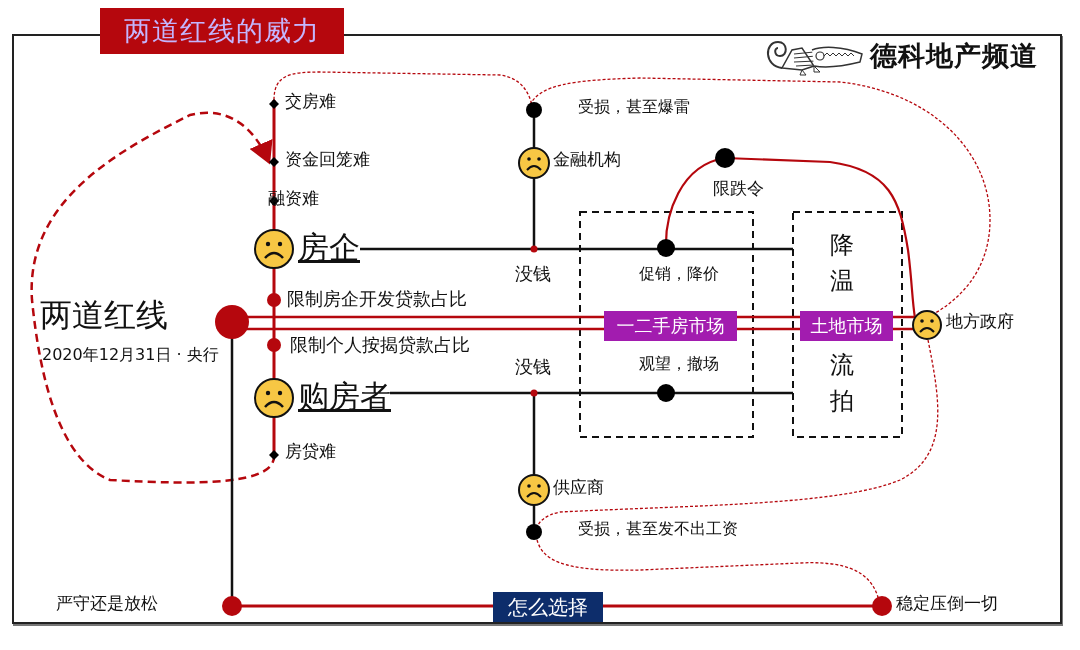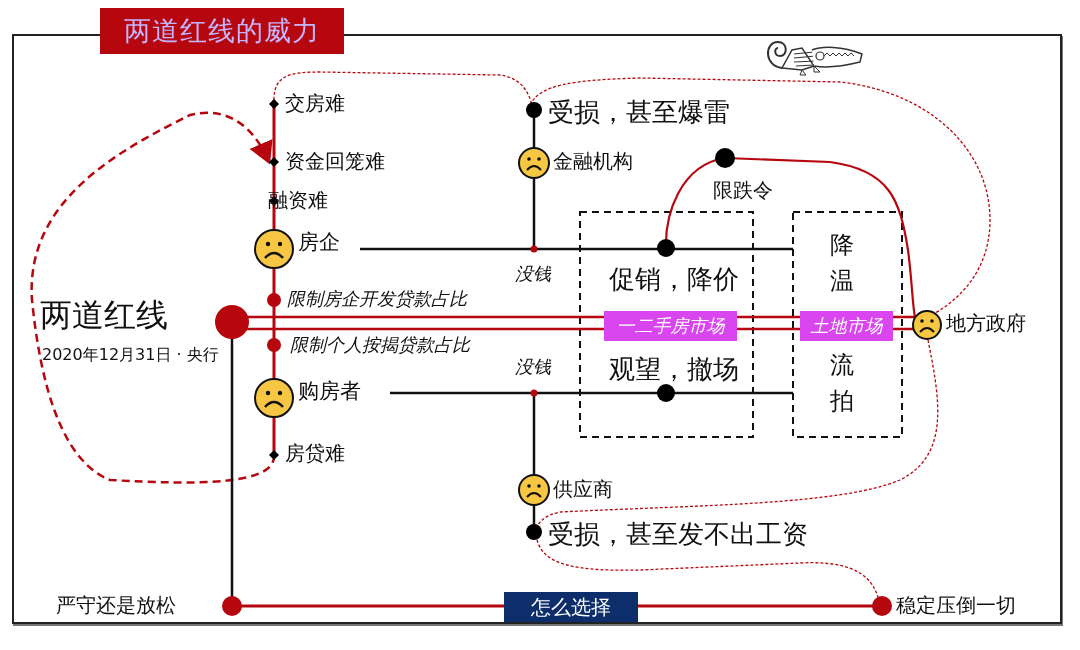--- a/index.html
+++ b/index.html
@@ -3,28 +3,28 @@
 <meta charset="utf-8">
 <style>
   html,body{margin:0;padding:0;background:#fff;}
   body{width:1080px;height:650px;position:relative;overflow:hidden;font-family:"DejaVu Sans","Liberation Sans",sans-serif;color:#111;}
   #frame{position:absolute;left:12px;top:34px;width:1050px;height:590px;border:2px solid #222;box-sizing:border-box;box-shadow:1px 2px 0 #777;}
   #title-box{position:absolute;left:100px;top:8px;width:244px;height:46px;background:#b5070d;color:#c4b5fd;font-size:27px;display:flex;align-items:center;justify-content:center;letter-spacing:1px;}
   #brand{position:absolute;left:762px;top:36px;height:40px;display:flex;align-items:center;}
   #brand-name{font-size:27px;font-weight:bold;margin-left:4px;letter-spacing:1px;}
   svg#diagram{position:absolute;left:0;top:0;}
   .lbl{position:absolute;white-space:nowrap;line-height:1;}
-  .f20{font-size:26px;}
-  .f22{font-size:20px;}
+  .f20{font-size:16px;margin-left:30px;}
+  .f22{font-size:17px;}
   .f24{font-size:24px;}
-  .f18{font-size:18px;font-style:italic;}
+  .f18{font-size:18px;}
   .f16{font-size:16px;}
   .big{font-size:32px;font-weight:500;}
-  .nodebig{font-size:21px;}
-  .tag{position:absolute;background:#d946ef;color:#fff;font-size:18px;display:flex;align-items:center;justify-content:center;font-style:italic;}
+  .nodebig{font-size:31px;text-decoration:underline;}
+  .tag{position:absolute;background:#a21caf;color:#fff;font-size:18px;display:flex;align-items:center;justify-content:center;}
   .navy{position:absolute;background:#0d2d6b;color:#fff;font-size:20px;display:flex;align-items:center;justify-content:center;}
 </style>
 </head>
 <body>
 
 <div id="frame"></div>
 
 <svg id="diagram" width="1080" height="650">
   <defs>
     <marker id="arrow" markerWidth="10" markerHeight="10" refX="7" refY="5" orient="auto">
@@ -125,20 +125,21 @@
 <div id="brand">
   <svg width="104" height="40">
     <path d="M20,32 C2,30 2,6 16,6 C26,6 26,20 18,20 C12,20 12,12 16,12" fill="none" stroke="#333" stroke-width="2"></path>
     <path d="M20,32 L40,34 L52,30 L40,12 L30,14 Z" fill="#fff" stroke="#333" stroke-width="1.5"></path>
     <path d="M32,18 L52,16 M32,22 L54,20 M32,26 L54,25 M34,30 L52,29" stroke="#333" stroke-width="1.2"></path>
     <path d="M50,14 C60,10 80,10 100,18 L98,26 C82,30 64,32 52,30" fill="#fff" stroke="#333" stroke-width="1.5"></path>
     <path d="M62,20 l3,-3 l3,3 l3,-3 l3,3 l3,-3 l3,3 l3,-3 l3,3 l3,-3 l3,3" fill="none" stroke="#333" stroke-width="1"></path>
     <circle cx="58" cy="20" r="4" fill="#fff" stroke="#333" stroke-width="1.2"></circle>
     <path d="M40,34 l-2,5 l6,0 z M52,30 l0,6 l6,0z" fill="#fff" stroke="#333" stroke-width="1"></path>
   </svg>
+  <span id="brand-name">德科地产频道</span>
 </div>
 
 <div class="lbl big" style="left:40px;top:299px;">两道红线</div>
 <div class="lbl f16" style="left:42px;top:347px;">2020年12月31日 · 央行</div>
 
 <div class="lbl f18" style="left:287px;top:290px;">限制房企开发贷款占比</div>
 <div class="lbl f18" style="left:270px;top:336px;margin-left:20px;">限制个人按揭贷款占比</div>
 
 <div class="lbl f22" style="left:285px;top:93px;">交房难</div>
 <div class="lbl f22" style="left:285px;top:151px;">资金回笼难</div>
@@ -165,14 +166,14 @@
 
 <div class="lbl f24" style="left:830px;top:233px;">降</div>
 <div class="lbl f24" style="left:830px;top:269px;">温</div>
 <div class="tag" style="left:800px;top:311px;width:93px;height:30px;text-align:right;">土地市场</div>
 <div class="lbl f24" style="left:830px;top:353px;">流</div>
 <div class="lbl f24" style="left:830px;top:389px;">拍</div>
 
 <div class="lbl f22" style="left:946px;top:313px;">地方政府</div>
 
 <div class="lbl f22" style="left:56px;top:595px;">严守还是放松</div>
-<div class="navy" style="left:504px;top:592px;width:134px;height:30px;">怎么选择</div>
+<div class="navy" style="left:493px;top:592px;width:110px;height:30px;">怎么选择</div>
 <div class="lbl f22" style="left:896px;top:595px;">稳定压倒一切</div>
 
 </body></html>

